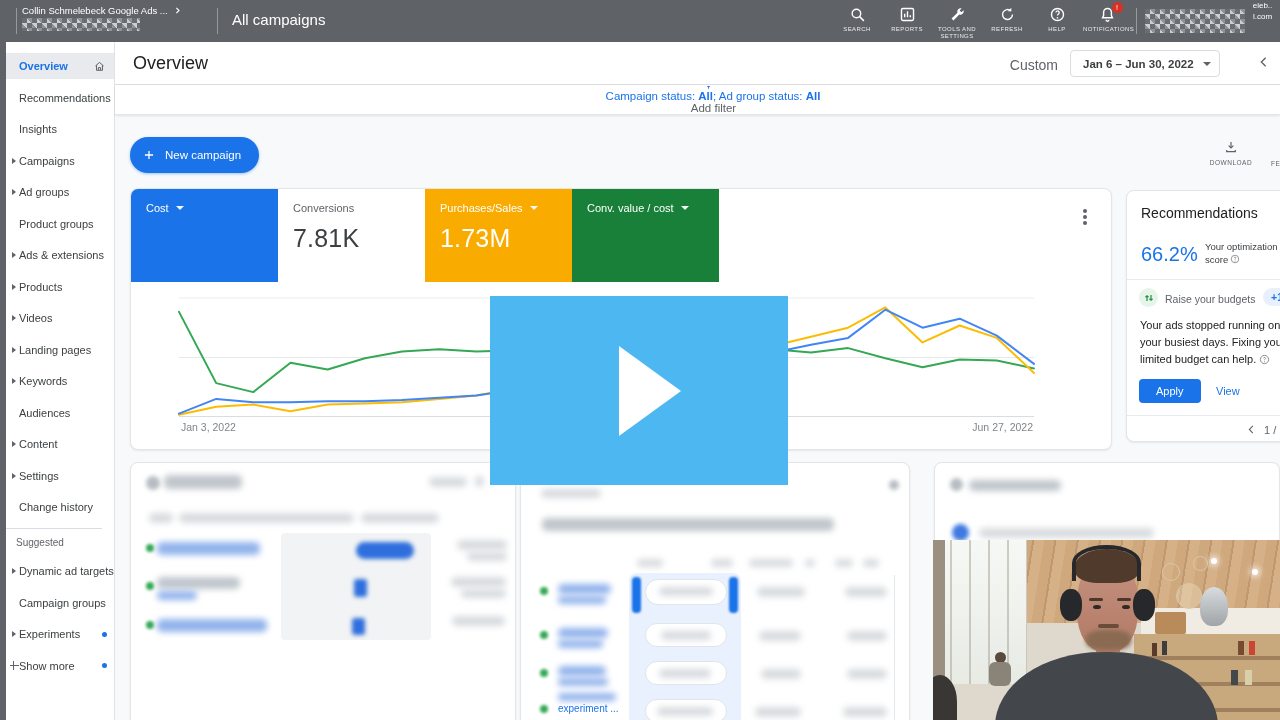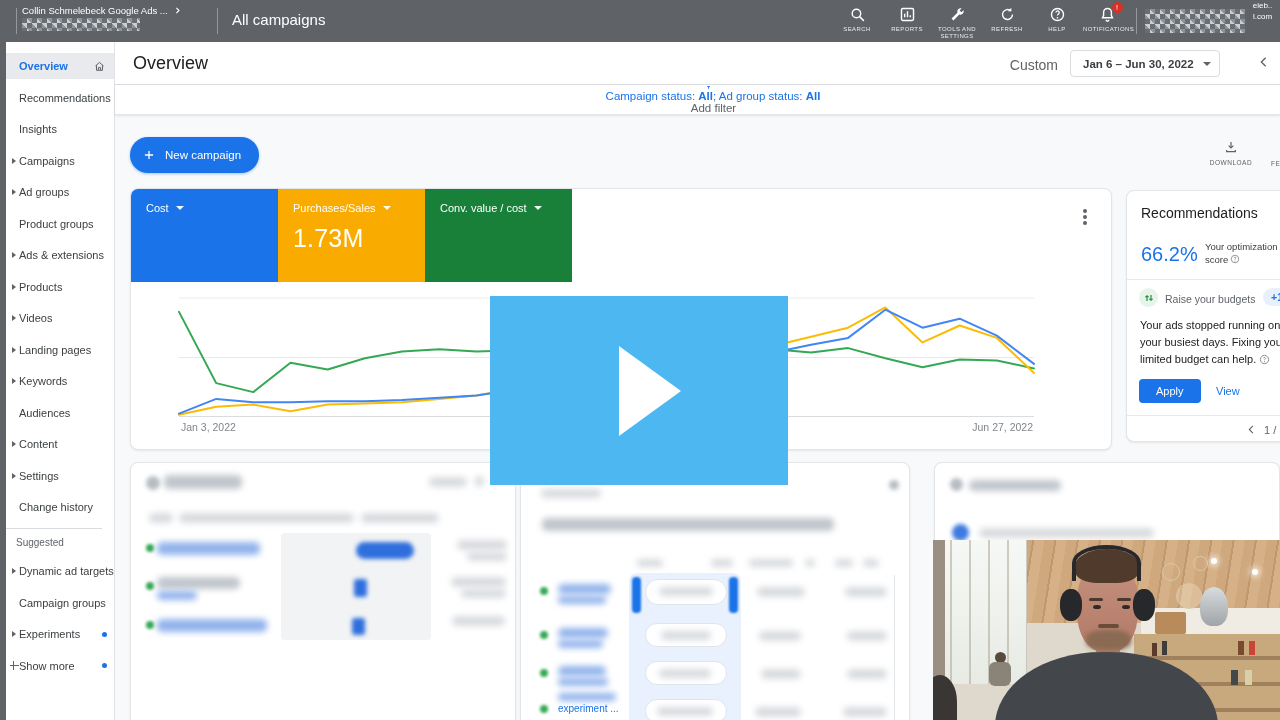--- a/index.html
+++ b/index.html
@@ -362,20 +362,26 @@
   </div>
   <div class="fb-stack">FEEDBACK</div>
 
   <div class="card ov-card">
     <div class="scorecards" id="scorecards">
         <div class="scard" style="background: rgb(26, 115, 232); color: rgb(255, 255, 255);">
           <div class="scard-label">
             <span>Cost</span>
             <span class="caret"></span>
           </div>
+        </div>
+        <div class="scard" style="background: rgb(255, 255, 255); color: rgb(60, 64, 67);">
+          <div class="scard-label" style="color:#5f6368">
+            <span>Conversions</span>
+          </div>
+          <div class="scard-value">7.81K</div>
         </div>
         <div class="scard" style="background: rgb(249, 171, 0); color: rgb(255, 255, 255);">
           <div class="scard-label">
             <span>Purchases/Sales</span>
             <span class="caret"></span>
           </div>
           <div class="scard-value">1.73M</div>
         </div>
         <div class="scard" style="background: rgb(24, 128, 56); color: rgb(255, 255, 255);">
           <div class="scard-label">

